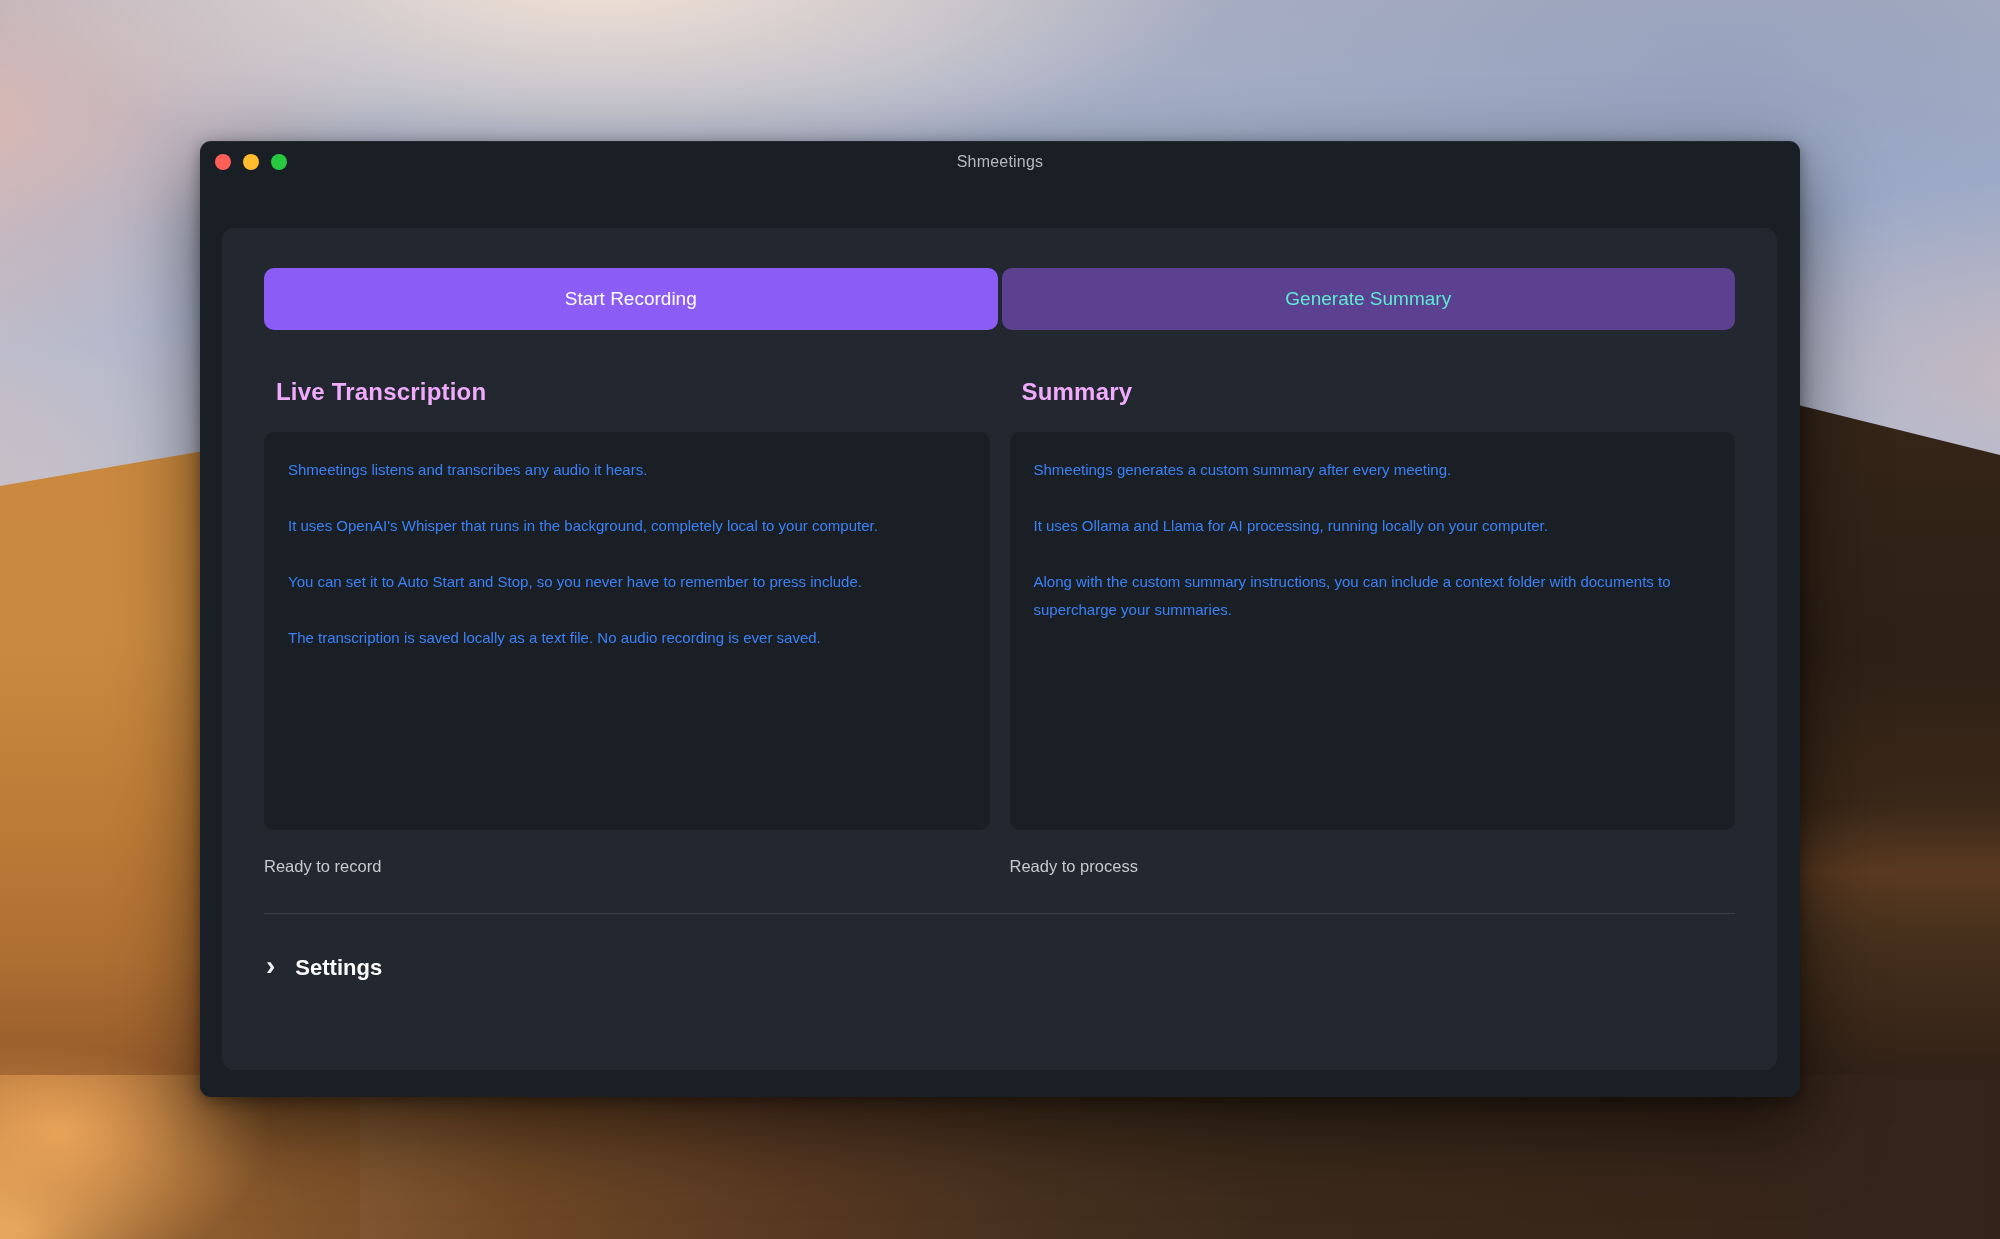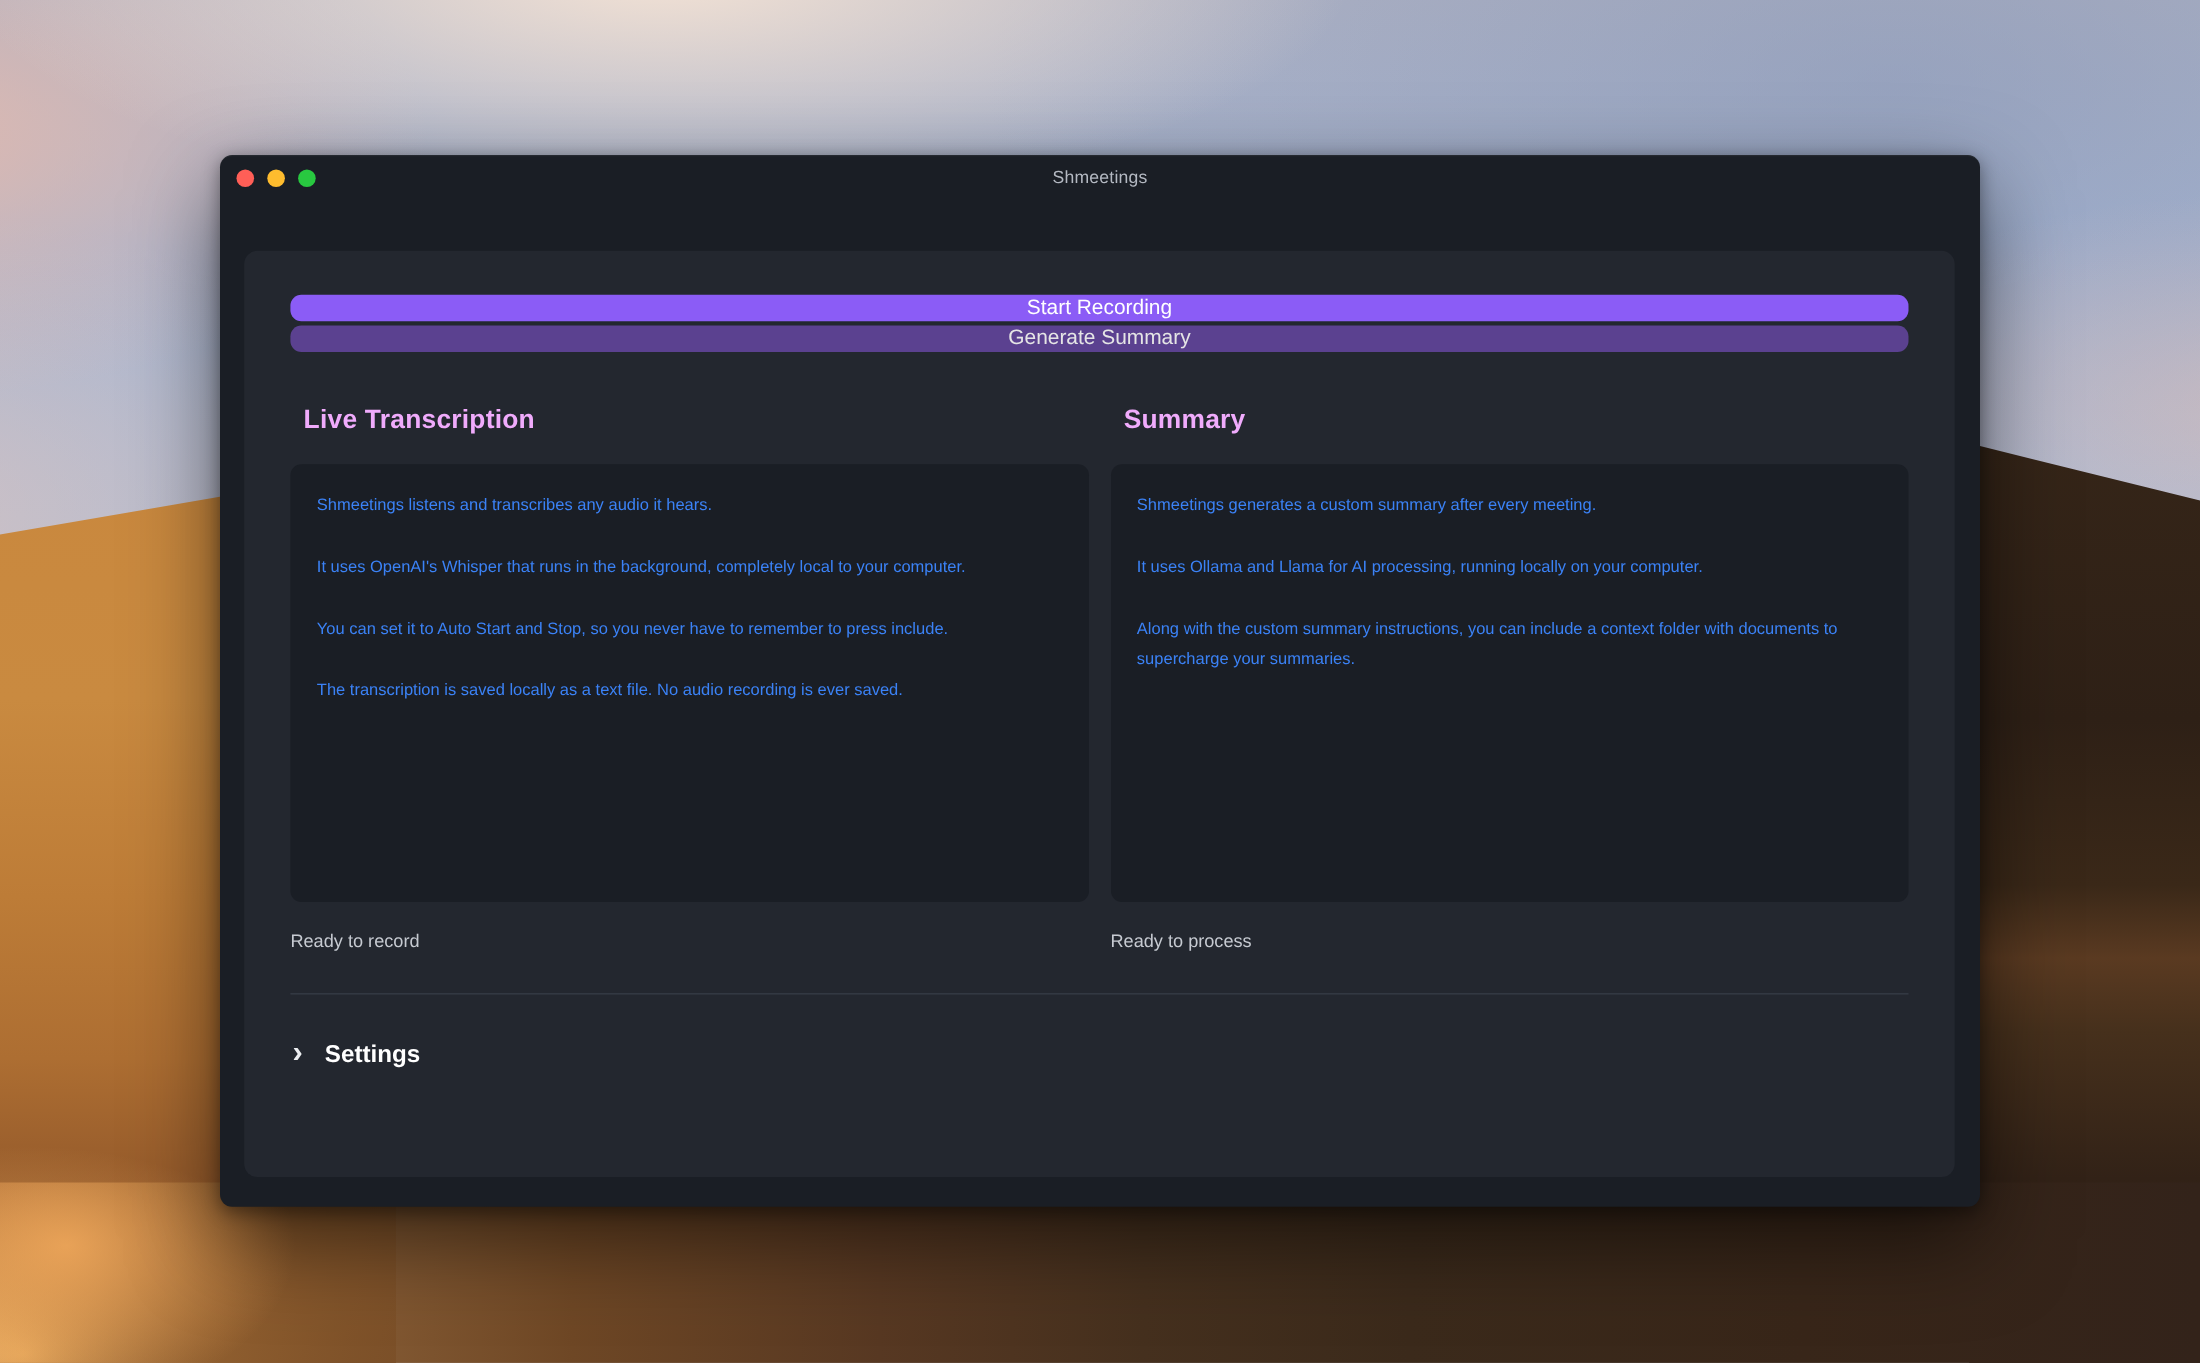--- a/index.html
+++ b/index.html
@@ -61,29 +61,29 @@
   }
   .tl { width: 16px; height: 16px; border-radius: 50%; display: inline-block; }
   .win-title { font-size: 16px; color: #b4b9c2; letter-spacing: .2px; }
 
   .panel {
     position: absolute; left: 22px; right: 23px; top: 87px; bottom: 27px;
     background: #23272f; border-radius: 12px;
     padding: 40px 42px; box-sizing: border-box;
   }
 
-  .btn-row { display: flex; gap: 4px; flex-direction: column; }
+  .btn-row { display: flex; gap: 4px; }
   .btn {
     flex: 1; height: 62px;
     border: none; border-radius: 10px;
     font-family: "Liberation Sans", sans-serif;
     font-size: 19px; cursor: pointer;
   }
   .btn.primary   { color: #ffffff; }
-  .btn.secondary { color: #e5e5e5; }
+  .btn.secondary { color: #5eead4; }
 
   .cols { display: flex; gap: 20px; margin-top: 36px; }
   .col { flex: 1; min-width: 0; }
   .col h2 {
     margin: 12px; font-size: 24px; font-weight: 700; color: #f0abfc; letter-spacing: .2px;
   }
   .textbox {
     margin-top: 26px; height: 398px;
     background: #1a1e25; border-radius: 10px;
     padding: 24px; box-sizing: border-box;

